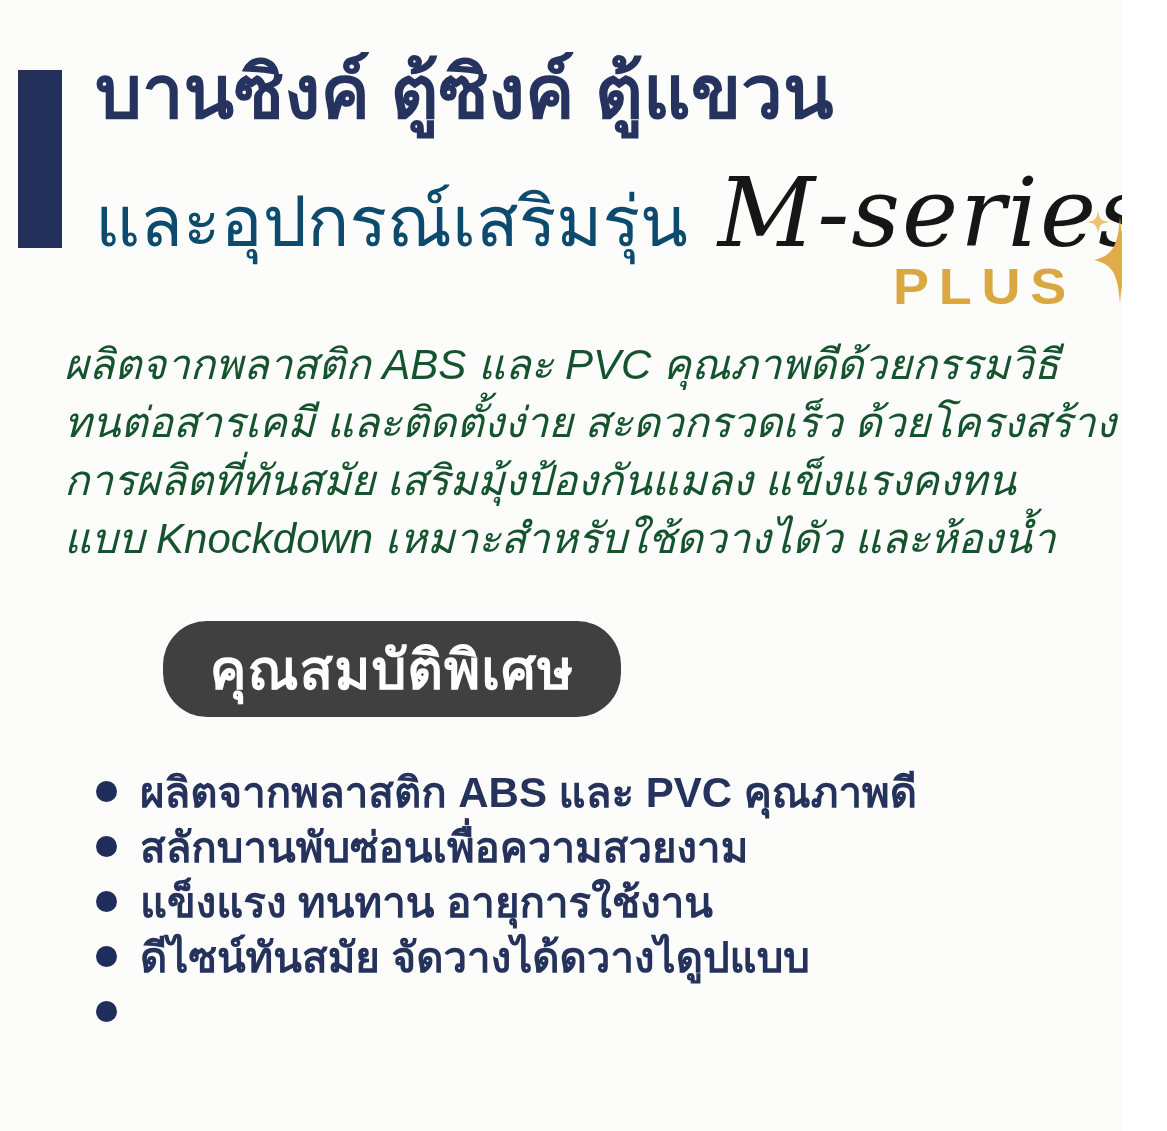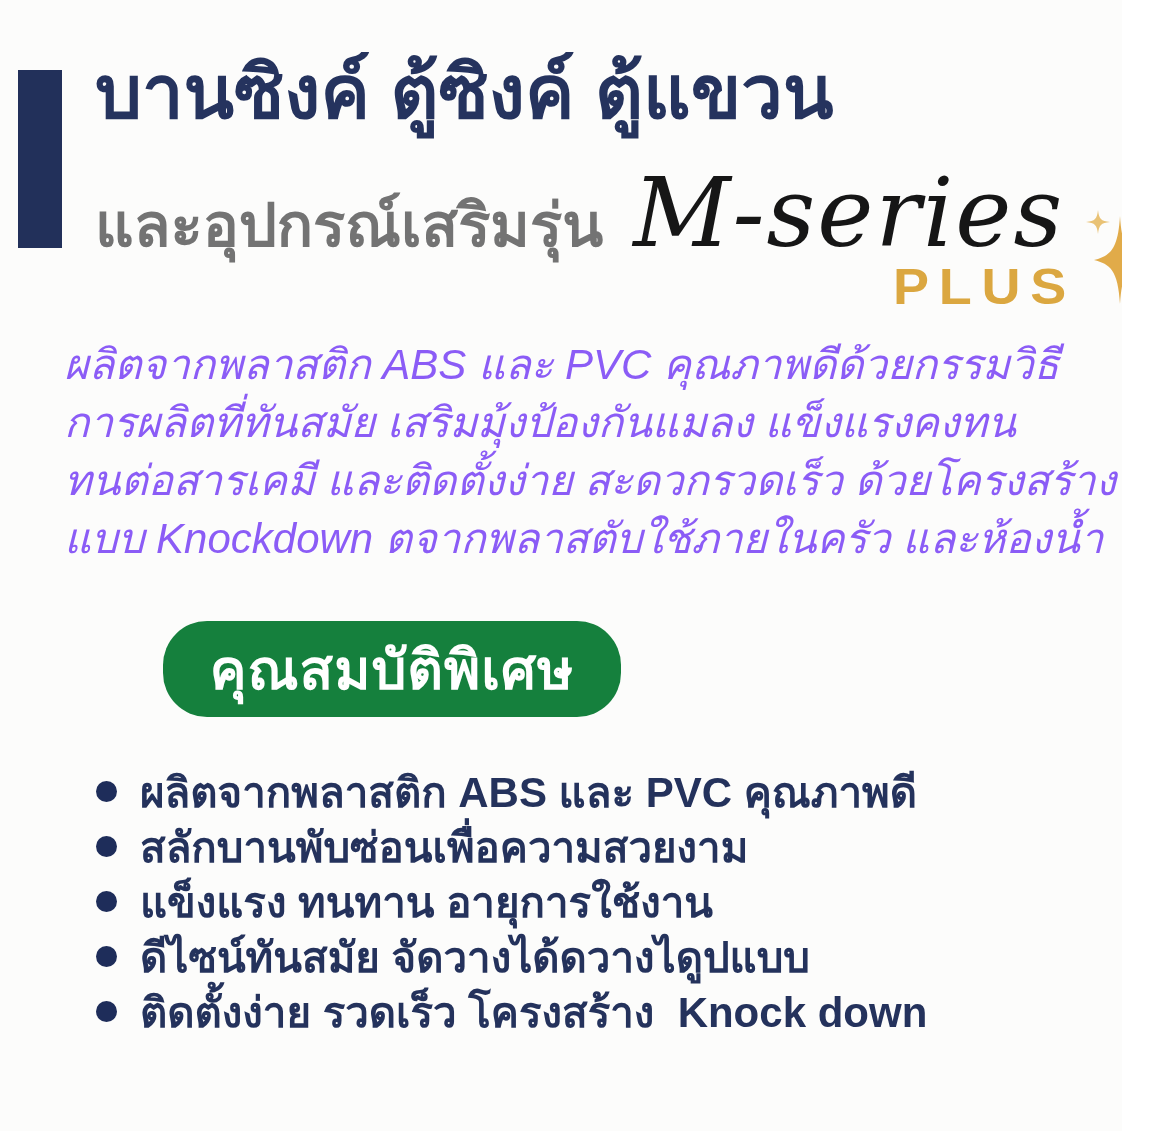--- a/index.html
+++ b/index.html
@@ -33,23 +33,23 @@
   }
   .title-line2-row {
     position: absolute;
     left: 95px; top: 158px;
     display: flex;
     align-items: baseline;
     white-space: nowrap;
     line-height: 110px;
   }
   .title-line2 {
-    font-size: 60px;
-    font-weight: 700;
-    color: #737373;
+    font-size: 70px;
+    font-weight: 400;
+    color: #0c4a6e;
   }
   .series-name {
     font-family: "DejaVu Serif", serif;
     font-style: italic;
     font-size: 95px;
     font-weight: 500;
     color: #161616;
     margin-left: 30px;
     letter-spacing: 2px;
   }
@@ -70,31 +70,31 @@
   }
 
   
   .intro {
     position: absolute;
     left: 64px; top: 336px;
     width: 1080px;
     font-size: 42px;
     font-style: italic;
     font-weight: 400;
-    color: #8b5cf6;
+    color: #14532d;
     line-height: 58px;
     white-space: nowrap;
   }
 
   
   .feature-badge {
     position: absolute;
     left: 163px; top: 621px;
     width: 458px; height: 96px;
-    background: #15803d;
+    background: #404040;
     border-radius: 44px;
     display: flex;
     align-items: center;
     justify-content: center;
     color: #ffffff;
     font-size: 55px;
     font-weight: 600;
     letter-spacing: 1px;
   }
 
@@ -168,23 +168,23 @@
   <div class="plus-logo">PLUS</div>
 
   <svg class="sparkles" viewBox="0 0 92 115" xmlns="http://www.w3.org/2000/svg" aria-hidden="true">
     <path d="M48 18 C50 52 58 58 74 62 C58 66 50 72 48 106 C46 72 38 66 22 62 C38 58 46 52 48 18 Z" fill="#e1ab49"></path>
     <path d="M72 10 C73.5 25 77 28.5 92 30 C77 31.5 73.5 35 72 50 C70.5 35 67 31.5 52 30 C67 28.5 70.5 25 72 10 Z" fill="#e7bc66"></path>
     <path d="M26 12 C27 21 29 23 38 24 C29 25 27 27 26 36 C25 27 23 25 14 24 C23 23 25 21 26 12 Z" fill="#e9c275"></path>
   </svg>
 
   <div class="intro">
     <div>ผลิตจากพลาสติก ABS และ PVC คุณภาพดีด้วยกรรมวิธี</div>
+    <div>ทนต่อสารเคมี และติดตั้งง่าย สะดวกรวดเร็ว ด้วยโครงสร้าง</div>
     <div>การผลิตที่ทันสมัย เสริมมุ้งป้องกันแมลง แข็งแรงคงทน</div>
-    <div>ทนต่อสารเคมี และติดตั้งง่าย สะดวกรวดเร็ว ด้วยโครงสร้าง</div>
-    <div>แบบ Knockdown ตจากพลาสตับใช้ภายในครัว และห้องน้ำ</div>
+    <div>แบบ Knockdown เหมาะสำหรับใช้ดวางไดัว และห้องน้ำ</div>
   </div>
 
   <div class="feature-badge">คุณสมบัติพิเศษ</div>
 
   <ul class="features-list">
     <li>
       <span class="bullet-dot"></span>
       <span class="feature-text">ผลิตจากพลาสติก ABS และ PVC คุณภาพดี</span>
     </li>
     <li>
@@ -194,21 +194,20 @@
     <li>
       <span class="bullet-dot"></span>
       <span class="feature-text">แข็งแรง ทนทาน อายุการใช้งาน</span>
     </li>
     <li>
       <span class="bullet-dot"></span>
       <span class="feature-text">ดีไซน์ทันสมัย จัดวางได้ดวางไดูปแบบ</span>
     </li>
     <li>
       <span class="bullet-dot"></span>
-      <span class="feature-text">ติดตั้งง่าย รวดเร็ว โครงสร้าง  Knock down</span>
     </li>
   </ul>
 
   <div class="edge-mark-top"></div>
   <div class="edge-mark-mid"></div>
   <div class="edge-line"></div>
 
 </div>
 
 </body></html>

